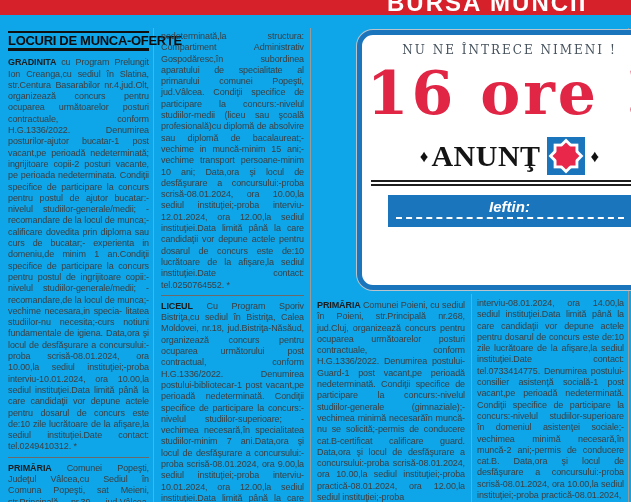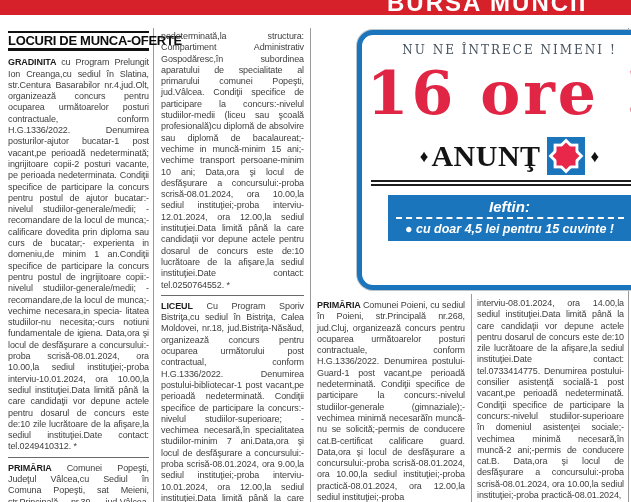--- a/index.html
+++ b/index.html
@@ -1,17 +1,17 @@
 <!DOCTYPE html>
 <html><head>
 <meta charset="utf-8">
 <style>
   html,body{margin:0;padding:0;}
   body{font-family:"Liberation Sans",sans-serif;background:#e8e8e6;}
-  #page{position:relative;width:631px;height:502px;background:#ffffff;overflow:hidden;}
+  #page{position:relative;width:631px;height:502px;background:#0ea5e9;overflow:hidden;}
 
   
   .banner{position:absolute;left:0;top:0;width:631px;height:15px;background:#d6202a;overflow:hidden;}
   .banner-title{position:absolute;left:387px;top:-11px;color:#fff;font-weight:bold;
     font-size:24px;letter-spacing:2px;font-family:"Liberation Sans",sans-serif;white-space:nowrap;}
 
   
   .vsep{position:absolute;width:1px;background:#9a9a98;}
   .sep1{left:153px;top:28px;height:474px;}
   .sep2{left:310px;top:28px;height:474px;}
@@ -101,21 +101,20 @@
         <rect x="7" y="7" width="26" height="26" fill="#ffffff" transform="rotate(45 20 20)"></rect>
         <rect x="10" y="10" width="20" height="20" fill="#e8274b"></rect>
         <rect x="10" y="10" width="20" height="20" fill="#e8274b" transform="rotate(45 20 20)"></rect>
       </svg>
       <span class="logo-diamond">♦</span>
     </div>
     <div class="double-rule"></div>
     <div class="price-badge">
       <div class="price-title">Ieftin:</div>
       <div class="price-dash"></div>
-      <div class="price-text">● cu doar 4,5 lei pentru 15 cuvinte !</div>
     </div>
   </div>
 
   <div class="col col3">
     <div class="ad">
       <span class="lead">PRIMĂRIA </span><span>Comunei Poieni, cu sediul în Poieni, str.Principală nr.268, jud.Cluj, organizează concurs pentru ocuparea următoarelor posturi contractuale, conform H.G.1336/2022. Denumirea postului-Guard-1 post vacant,pe perioadă nedeterminată. Condiţii specifice de participare la concurs:-nivelul studiilor-generale (gimnaziale);-vechimea minimă necesarăîn muncă-nu se solicită;-permis de conducere cat.B-certificat calificare guard. Data,ora şi locul de desfăşurare a concursului:-proba scrisă-08.01.2024, ora 10.00,la sediul instituţiei;-proba practică-08.01.2024, ora 12.00,la sediul instituţiei;-proba</span>
     </div>
   </div>
 
   <div class="col col4">

